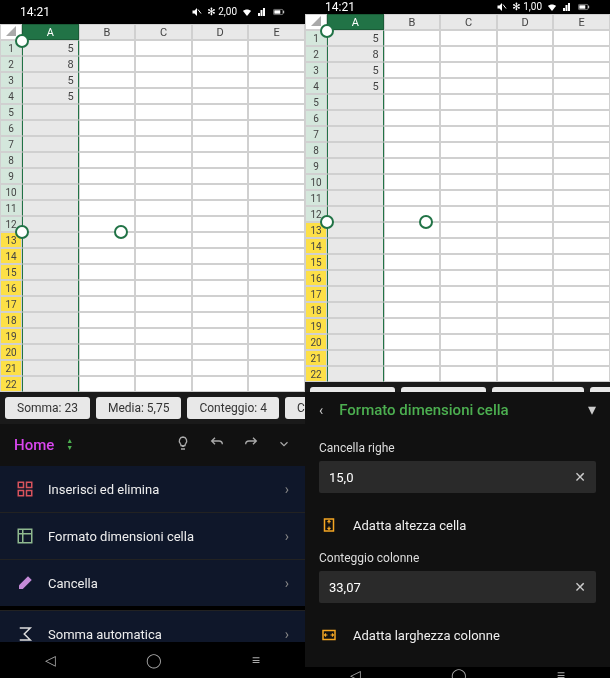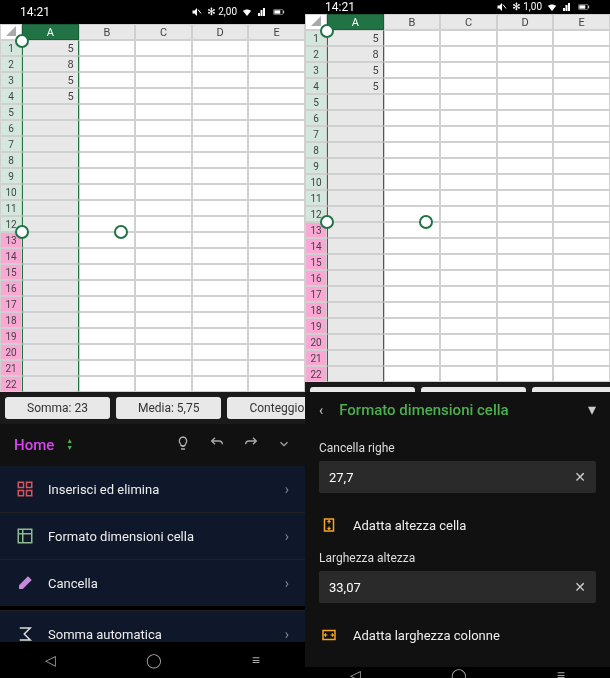--- a/index.html
+++ b/index.html
@@ -7,28 +7,28 @@
 .container { display: flex; width: 610px; height: 678px; }
 .pane { width: 305px; height: 678px; background: #000; display: flex; flex-direction: column; position: relative; }
 .status-bar { height: 24px; display: flex; align-items: center; justify-content: space-between; padding: 0 20px; color: #fff; font-size: 12px; }
 .status-right { display: flex; align-items: flex-start; gap: 4px; font-size: 10px; }
 .status-right svg { width: 12px; height: 12px; }
 .sheet-wrap { flex: 0 0 auto; background: #fff; position: relative; }
 .grid { display: grid; grid-template-columns: 22px repeat(5, 1fr); font-size: 11px; }
 .grid > div { border: 0.5px solid #d0d0d0; height: 16px; line-height: 16px; background: #fff; text-align: center; color: #444; }
 .grid .hdr { background: #e8e8e8; color: #444; font-weight: normal; }
 .grid .hdr.sel { background: #217346; color: #fff; border: 1px solid #1a5c37; }
-.grid .rownum { background: #f9a8d4; color: #444; text-align: center; font-size: 10px; }
+.grid .rownum { background: #fde047; color: #444; text-align: center; font-size: 10px; }
 .grid .rownum.sel { background: #d4e7dc; color: #444; }
 .grid .cell { background: #fff; text-align: right; padding-right: 4px; }
 .grid .cell.selcol { background: #e8e8e8; border-left: 1px solid #217346; border-right: 1.5px solid #217346; }
 .corner { background: #e8e8e8; }
 .handle { position: absolute; width: 14px; height: 14px; border: 2px solid #217346; background: #fff; border-radius: 50%; z-index: 10; }
 .stat-row { display: flex; gap: 6px; padding: 5px 5px; background: #1a1a1a; overflow: hidden; }
-.stat-chip { background: #e8e8e8; color: #333; padding: 4px 22px; border-radius: 3px; font-size: 12px; white-space: nowrap; }
+.stat-chip { background: #e8e8e8; color: #333; padding: 4px 12px; border-radius: 3px; font-size: 12px; white-space: nowrap; }
 .toolbar { display: flex; align-items: center; justify-content: space-between; padding: 8px 14px; background: #111; height: 42px; }
 .toolbar-left { display: flex; align-items: center; gap: 12px; color: #217346; font-size: 15px; font-weight: 500; }
 .toolbar-right { display: flex; align-items: center; gap: 18px; }
 .tb-icon { color: #888; font-size: 16px; }
 .home-label { color: #d946ef; }
 .chevron-updown { display: inline-flex; flex-direction: column; font-size: 7px; line-height: 7px; color: #4caf50; }
 .menu-list { flex: 1; background: #0f172a; overflow: hidden; }
 .menu-item { display: flex; align-items: center; justify-content: space-between; padding: 14px 16px; color: #eee; font-size: 13px; border-top: 1px solid #222; }
 .menu-item:first-child { border-top: none; }
 .menu-item .mi-left { display: flex; align-items: center; gap: 14px; }
@@ -505,35 +505,35 @@
     <div class="panel-title-bar">
       <span class="back">‹</span>
       <span class="title">Formato dimensioni cella</span>
       <span class="dot">▾</span>
     </div>
 
     <div class="panel2">
       <div class="field-group">
         <div class="field-label">Cancella righe</div>
         <div class="field-input">
-          <span>27,7</span>
+          <span>15,0</span>
           <span class="clear">✕</span>
         </div>
       </div>
       <div class="action-row">
         <span class="ai-icon">
           <svg width="18" height="18" viewBox="0 0 24 24">
               <rect x="6" y="4" width="12" height="16" fill="none" stroke="#f5a623" stroke-width="2"></rect>
               <path d="M12 6v4M12 14v4M10 8l2-2 2 2M10 16l2 2 2-2" stroke="#f5a623" stroke-width="1.5" fill="none"></path>
             </svg>
         </span>
         <span>Adatta altezza cella</span>
       </div>
       <div class="field-group">
-        <div class="field-label">Larghezza altezza</div>
+        <div class="field-label">Conteggio colonne</div>
         <div class="field-input">
           <span>33,07</span>
           <span class="clear">✕</span>
         </div>
       </div>
       <div class="action-row">
         <span class="ai-icon">
           <svg width="18" height="18" viewBox="0 0 24 24">
               <rect x="4" y="6" width="16" height="12" fill="none" stroke="#f5a623" stroke-width="2"></rect>
               <path d="M6 12h4M14 12h4M8 10l-2 2 2 2M16 10l2 2-2 2" stroke="#f5a623" stroke-width="1.5" fill="none"></path>

